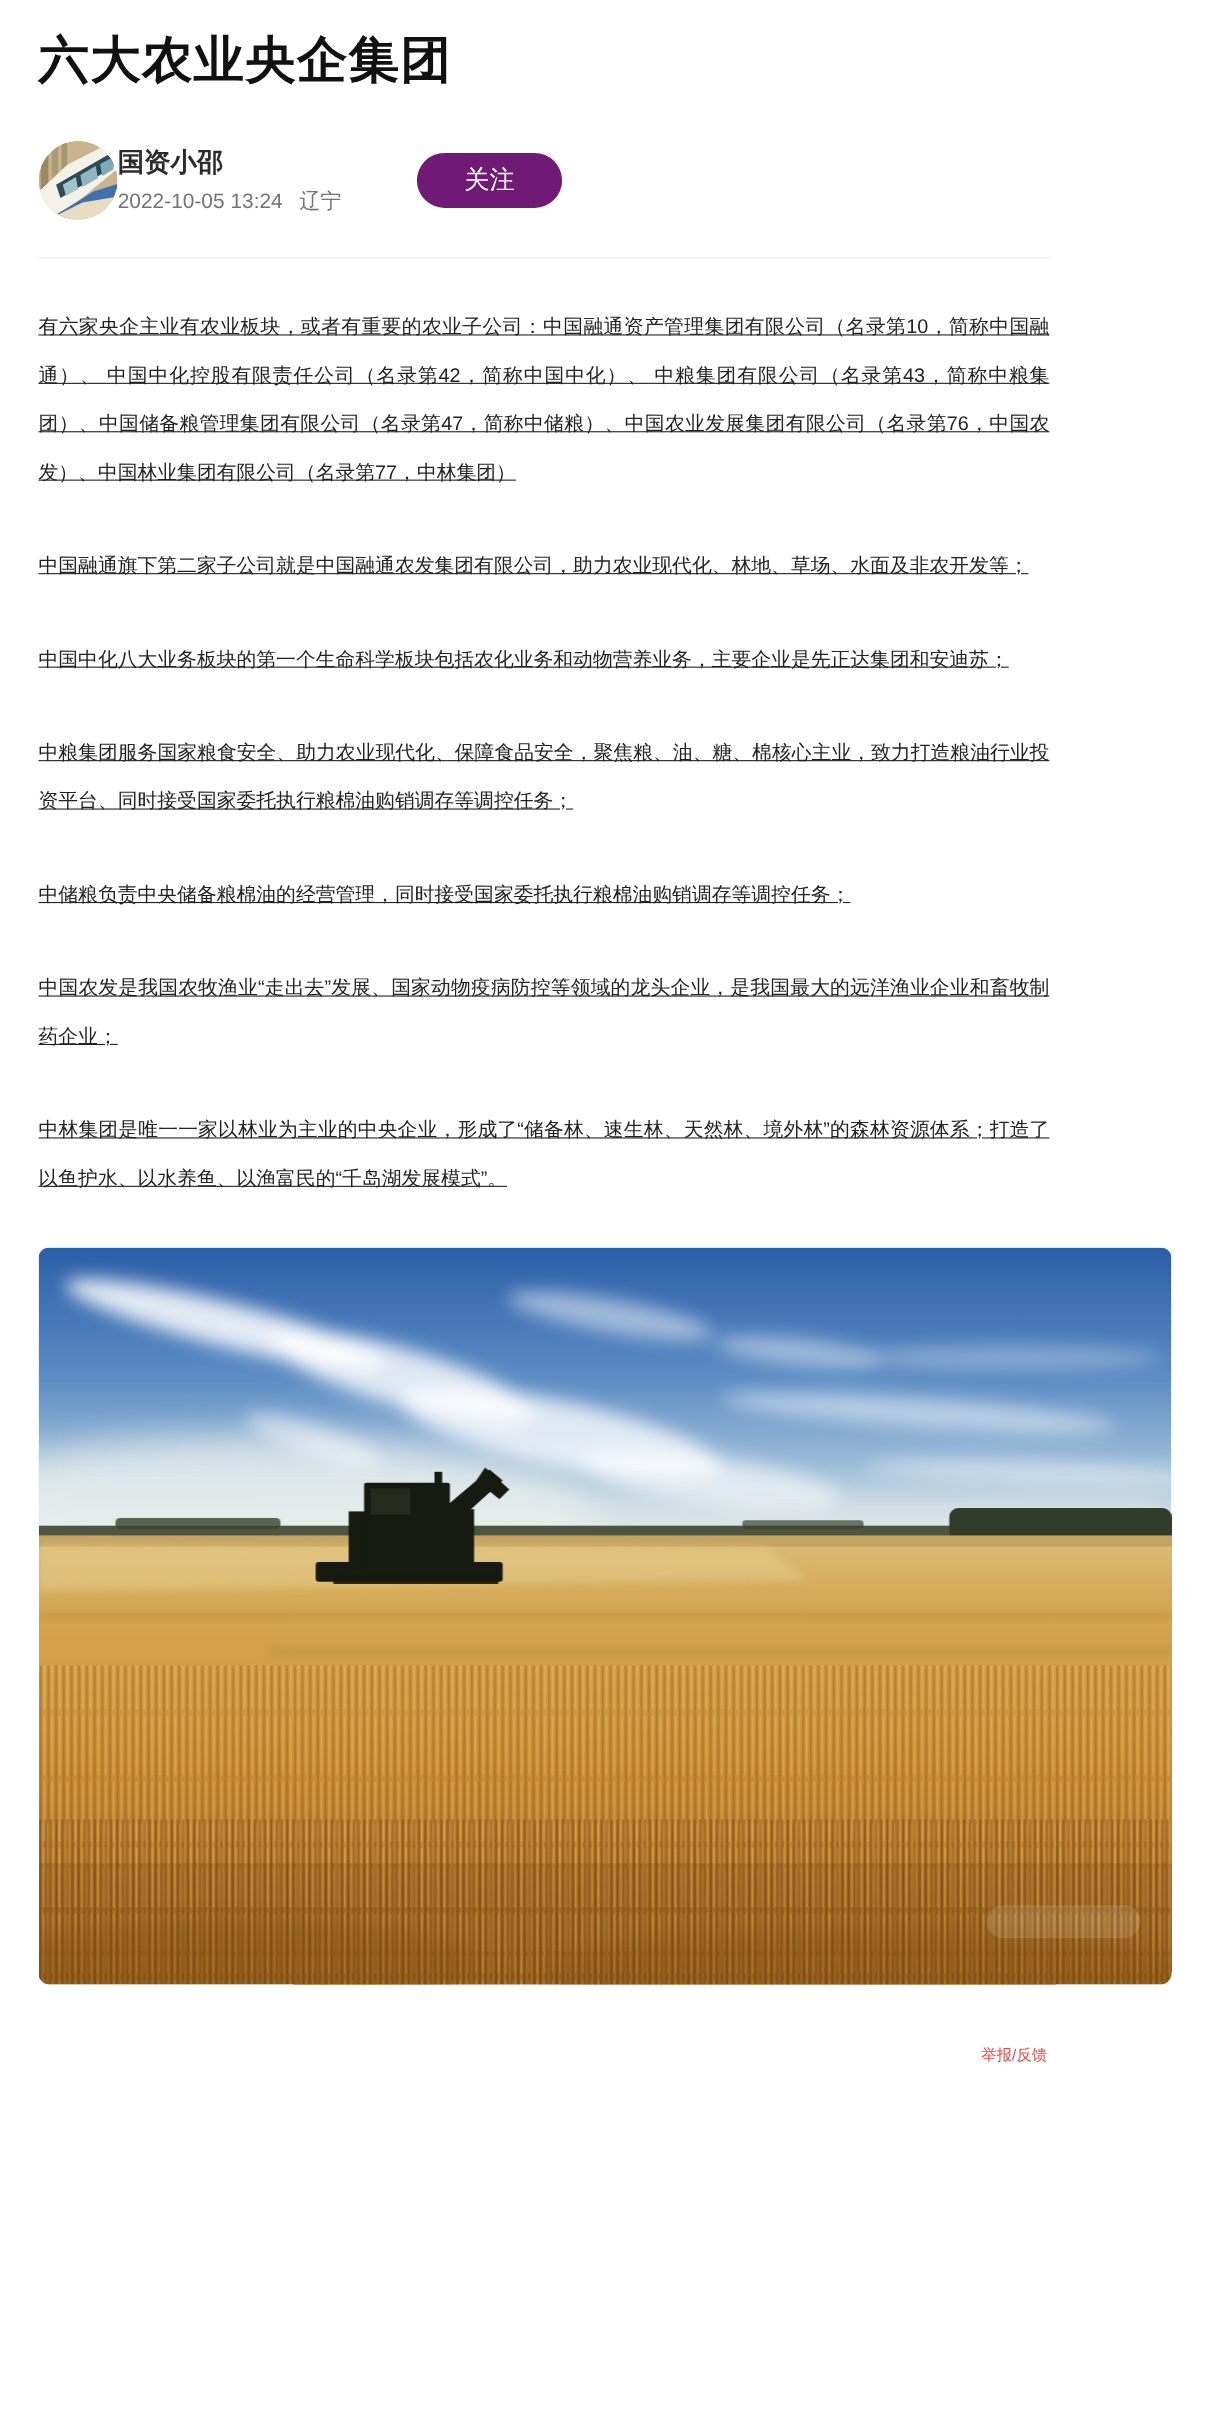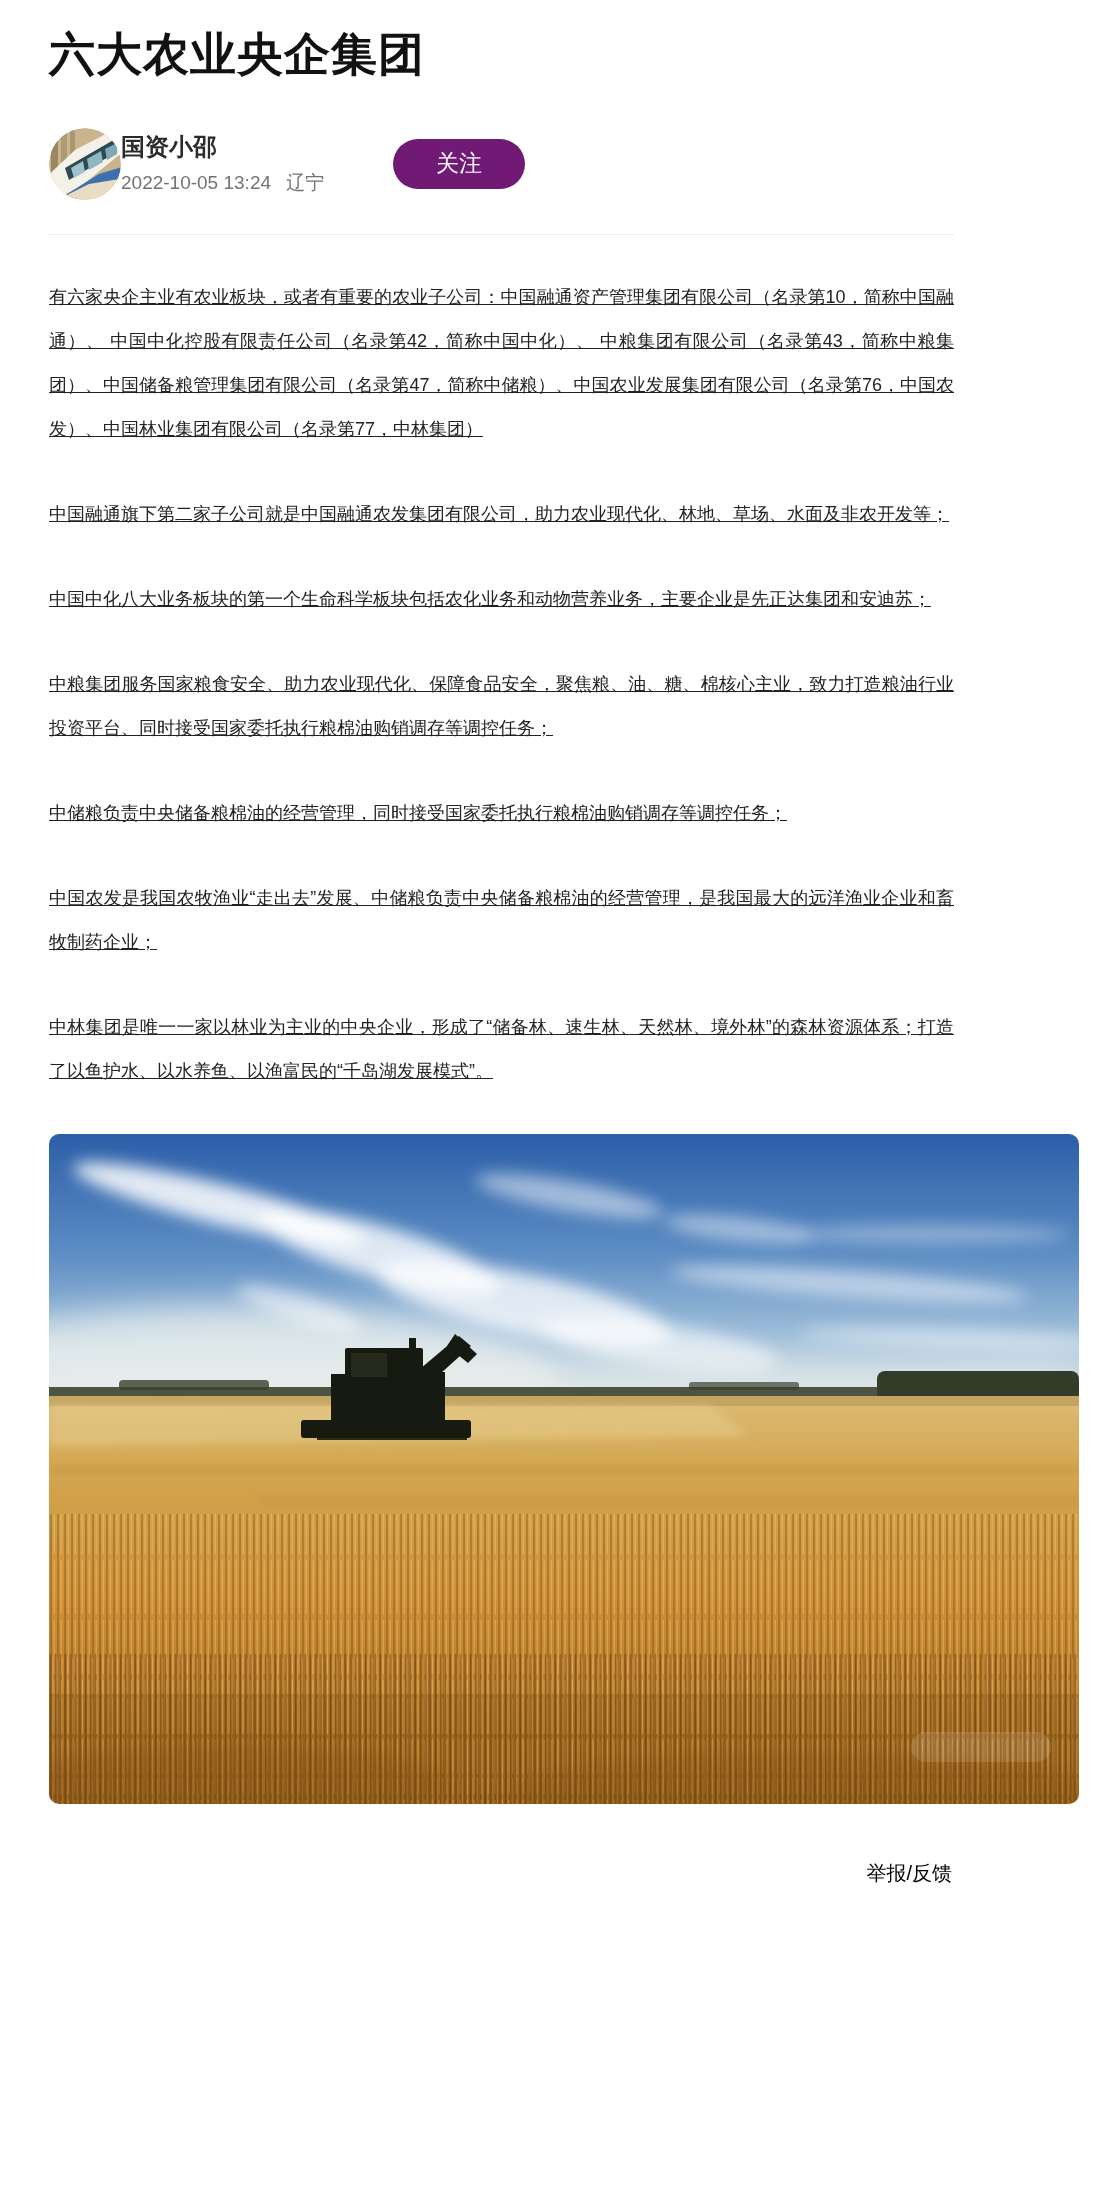--- a/index.html
+++ b/index.html
@@ -5,21 +5,21 @@
   * { box-sizing: border-box; margin: 0; padding: 0; }
   html, body { background: #ffffff; }
   body {
     width: 1096px;
     font-family: "Liberation Sans", "DejaVu Sans", sans-serif;
     color: #222;
   }
   .page {
     width: 985px;
     min-height: 2201px;
-    padding: 26px 31px 16px 49px;
+    padding: 26px 31px 16px 35px;
     background: #fff;
   }
   .article-title {
     font-size: 46px;
     line-height: 1.25;
     font-weight: 700;
     color: #111;
     letter-spacing: 1px;
   }
   .author-row {
@@ -83,22 +83,22 @@
     cursor: pointer;
     margin-top: 0px;
   }
   .article-figure svg { display: block; width: 1030px; height: 670px; }
   .page-footer {
     margin-top: 56px;
     text-align: right;
     padding-right: 2px;
   }
   .report-link {
-    font-size: 20px;
-    color: #000000;
+    font-size: 14px;
+    color: #ef4444;
     text-decoration: none;
     cursor: pointer;
   }
 </style>
 </head>
 <body>
 
 <div class="page">
 
   <h1 class="article-title">六大农业央企集团</h1>
@@ -137,21 +137,21 @@
   </div>
 
   <hr class="divider">
 
   <div class="article-body">
     <p>有六家央企主业有农业板块，或者有重要的农业子公司：中国融通资产管理集团有限公司（名录第10，简称中国融通）、 中国中化控股有限责任公司（名录第42，简称中国中化）、 中粮集团有限公司（名录第43，简称中粮集团）、中国储备粮管理集团有限公司（名录第47，简称中储粮）、中国农业发展集团有限公司（名录第76，中国农发）、中国林业集团有限公司（名录第77，中林集团）</p>
     <p>中国融通旗下第二家子公司就是中国融通农发集团有限公司，助力农业现代化、林地、草场、水面及非农开发等；</p>
     <p>中国中化八大业务板块的第一个生命科学板块包括农化业务和动物营养业务，主要企业是先正达集团和安迪苏；</p>
     <p>中粮集团服务国家粮食安全、助力农业现代化、保障食品安全，聚焦粮、油、糖、棉核心主业，致力打造粮油行业投资平台、同时接受国家委托执行粮棉油购销调存等调控任务；</p>
     <p>中储粮负责中央储备粮棉油的经营管理，同时接受国家委托执行粮棉油购销调存等调控任务；</p>
-    <p>中国农发是我国农牧渔业“走出去”发展、中储粮负责中央储备粮棉油的经营管理，是我国最大的远洋渔业企业和畜牧制药企业；</p>
+    <p>中国农发是我国农牧渔业“走出去”发展、国家动物疫病防控等领域的龙头企业，是我国最大的远洋渔业企业和畜牧制药企业；</p>
     <p>中林集团是唯一一家以林业为主业的中央企业，形成了“储备林、速生林、天然林、境外林”的森林资源体系；打造了以鱼护水、以水养鱼、以渔富民的“千岛湖发展模式”。</p>
   </div>
 
   <figure class="article-figure">
     <svg viewBox="0 0 1030 670" preserveAspectRatio="none" aria-hidden="true">
       <defs>
         <linearGradient id="sky" x1="0" y1="0" x2="0" y2="1">
           <stop offset="0" stop-color="#2b5ea8"></stop>
           <stop offset="0.45" stop-color="#5d8dc4"></stop>
           <stop offset="0.8" stop-color="#a9c6dd"></stop>

